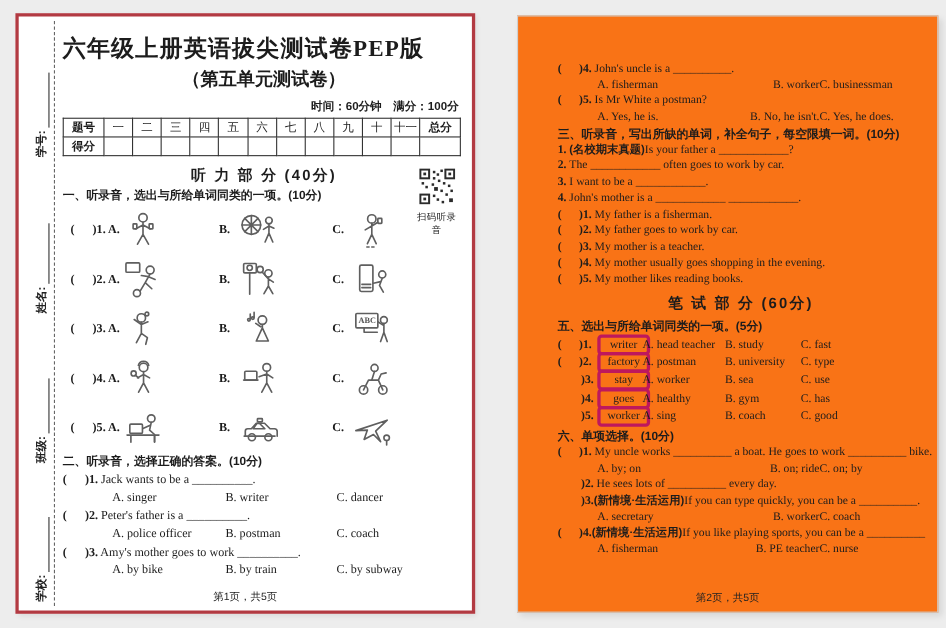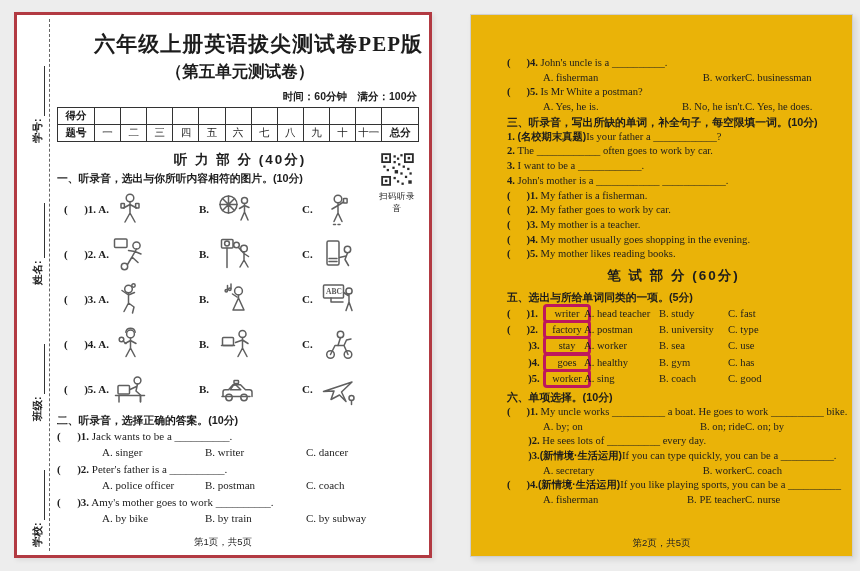--- a/index.html
+++ b/index.html
@@ -6,21 +6,21 @@
   body{width:860px;height:571px;background:#ededed;position:relative;overflow:hidden;
        font-family:"Liberation Sans",sans-serif;color:#1c1c1c;}
   
   .page-left{position:absolute;left:14px;top:12px;width:418px;height:546px;background:#fff;
              border:3px solid #b23a42;box-sizing:border-box;box-shadow:2px 2px 5px rgba(0,0,0,.08);}
   .dash-divider{position:absolute;left:32px;top:4px;bottom:4px;border-left:1.5px dashed #666;}
   .vfield{position:absolute;transform:rotate(-90deg);transform-origin:0 0;display:flex;
           align-items:flex-end;white-space:nowrap;font-size:10.5px;font-weight:bold;color:#222;}
   .vfield .blank{display:inline-block;border-bottom:1.2px solid #333;height:3px;margin-left:2px;}
   .content-l{position:absolute;left:40px;right:6px;top:6px;}
-  .doc-title{text-align:right;font-family:"Liberation Serif",serif;font-weight:bold;
+  .doc-title{text-align:left;font-family:"Liberation Serif",serif;font-weight:bold;
              font-size:21px;line-height:30px;margin-top:8px;letter-spacing:1px;}
   .doc-subtitle{text-align:center;font-family:"Liberation Serif",serif;font-weight:bold;
                 font-size:16.5px;line-height:26px;}
   .meta-line{text-align:right;font-size:10.5px;font-weight:bold;margin:5px 6px 3px 0;}
   table.score{width:99%;border-collapse:collapse;table-layout:fixed;}
   table.score td{border:1px solid #333;height:16px;text-align:center;font-size:10.5px;padding:0;}
   table.score td.hd{font-weight:bold;}
   table.score col.wide{width:37px;}
   .part-header{text-align:center;font-size:13.5px;font-weight:bold;letter-spacing:2px;
                margin-top:9px;height:18px;}
@@ -36,21 +36,21 @@
   .gapC{margin-left:45px;}
   .q-line{font-family:"Liberation Serif",serif;font-size:11px;height:16.4px;line-height:16.4px;white-space:pre;}
   .q-line .pre,.ln .pre{font-weight:bold;white-space:pre;}
   .tag{font-weight:bold;font-family:"Liberation Sans",sans-serif;font-size:10.3px;}
   .optl{display:flex;padding-left:45px;font-family:"Liberation Serif",serif;font-size:11px;
         height:16.4px;line-height:16.4px;}
   .optl span:nth-child(1){width:103px;}
   .optl span:nth-child(2){width:101px;}
   .page-footer{position:absolute;bottom:6px;left:0;right:0;text-align:center;font-size:9.5px;color:#222;}
   
-  .page-right{position:absolute;left:470px;top:14px;width:383px;height:543px;background:#eab308;
+  .page-right{position:absolute;left:470px;top:14px;width:383px;height:543px;background:#f97316;
               border:1px solid #cfcfcf;box-sizing:border-box;box-shadow:3px 3px 6px rgba(0,0,0,.10);}
   .content-r{position:absolute;left:36px;right:12px;top:41px;font-family:"Liberation Serif",serif;}
   .ln{font-size:10.6px;height:14.7px;line-height:14.7px;white-space:pre;}
   .optr{display:flex;padding-left:36px;font-size:10.6px;height:14.7px;line-height:14.7px;}
   .optr span:nth-child(1){width:100px;}
   .optr span:nth-child(2){width:102px;text-align:right;}
   .sec-title-r{font-family:"Liberation Sans",sans-serif;font-size:10.8px;font-weight:bold;
                height:15px;line-height:15px;}
   .part-header-r{text-align:center;font-family:"Liberation Sans",sans-serif;font-size:13.5px;
                  font-weight:bold;letter-spacing:2px;height:20px;line-height:20px;margin:4px 0;}
@@ -133,54 +133,54 @@
           <col>
           <col>
           <col>
           <col>
           <col>
           <col>
           <col class="wide">
         </colgroup>
       <tbody>
           <tr>
-        <td class="hd">得分</td>
-        <td></td>
-            <td></td>
-        <td></td>
-            <td></td>
-        <td></td>
-            <td></td>
-        <td></td>
-            <td></td>
-        <td></td>
-            <td></td>
-        <td></td>
-            <td></td>
-      </tr>
-      <tr>
         <td class="hd">题号</td>
         <td>一</td>
         <td>二</td>
         <td>三</td>
         <td>四</td>
         <td>五</td>
         <td>六</td>
         <td>七</td>
         <td>八</td>
         <td>九</td>
         <td>十</td>
         <td>十一</td>
         <td class="hd">总分</td>
       </tr>
+      <tr>
+        <td class="hd">得分</td>
+        <td></td>
+            <td></td>
+        <td></td>
+            <td></td>
+        <td></td>
+            <td></td>
+        <td></td>
+            <td></td>
+        <td></td>
+            <td></td>
+        <td></td>
+            <td></td>
+      </tr>
     </tbody>
       </table>
 
     <div class="part-header">听 力 部 分 (40分)</div>
-    <div class="sec-title">一、听录音，选出与你所听内容相符的图片。(10分)</div>
+    <div class="sec-title">一、听录音，选出与所给单词同类的一项。(10分)</div>
 
     <div class="prow">
       <span class="pref">(      )1. A.</span>
       <span class="pic">
           <svg viewBox="0 0 36 36" width="36" height="36">
             <g fill="none" stroke="#5f5f5f" stroke-width="1.5" stroke-linecap="round" stroke-linejoin="round">
               <circle cx="18" cy="7" r="3.8"></circle>
               <path d="M18 11v11M18 13.5l-6.5 3.5M18 13.5l6.5 3.5M18 22l-5 9M18 22l5 9"></path>
               <rect x="9" y="12.5" width="3.4" height="4.5" rx=".6"></rect>
               <rect x="23.6" y="12.5" width="3.4" height="4.5" rx=".6"></rect>

